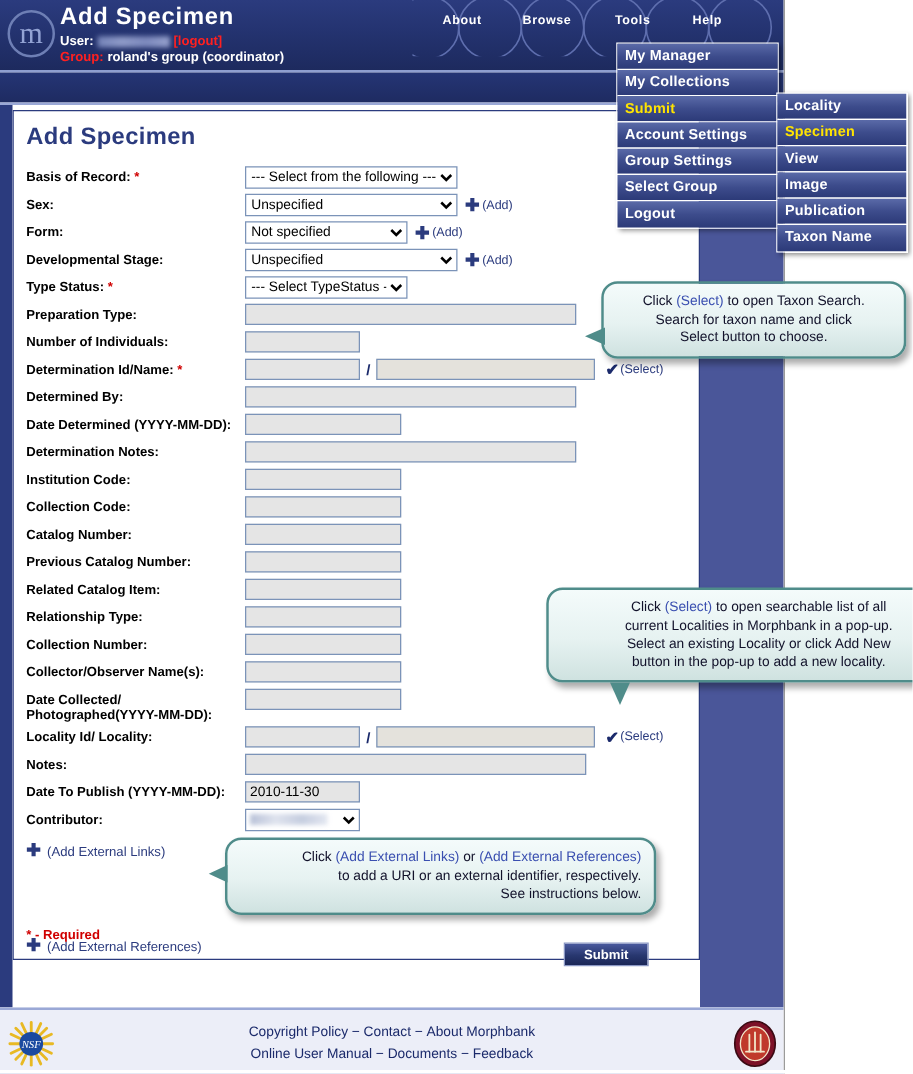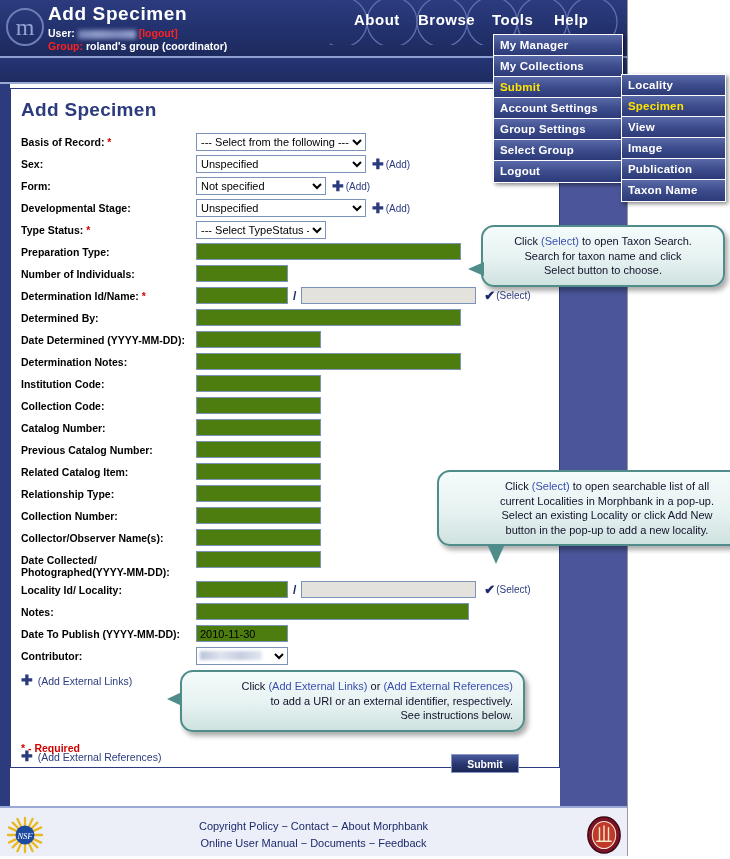--- a/index.html
+++ b/index.html
@@ -51,21 +51,21 @@
   #hdr-logout { color: #ff2020; font-weight: bold; }
 
   
   #nav {
     position: absolute; left: 330px; top: 0;
     width: 297px; height: 45px;
   }
   #nav-arcs { position: absolute; left: 0; top: 0; width: 297px; height: 45px; }
   .nav-item {
     position: absolute; top: 11px;
-    color: #ffffff; font-size: 15px; font-weight: bold;
+    color: #ffffff; font-size: 10px; font-weight: bold;
     letter-spacing: .5px; cursor: pointer;
   }
 
   
   #blue-strip {
     position: absolute; left: 0; top: 58px;
     width: 627px; height: 26px;
     background: linear-gradient(180deg,#253575 0%,#1e2b61 100%);
     border-bottom: 2px solid #9aa8d6;
   }
@@ -133,21 +133,21 @@
     font-size: 10.5px; font-weight: bold; color: #000000;
     line-height: 12px;
     padding-top: 3px;
   }
   .flabel .req { color: #d00000; }
   .fctl { flex: 1; display: flex; align-items: center; }
 
   input.txt {
     height: 17px;
     border: 1px solid #7b93b8;
-    background: #4d7c0f;
+    background: #e5e5e5;
     font-family: "Liberation Sans", sans-serif;
     font-size: 11px;
     padding: 0 3px;
     color: #000;
   }
   input.txt.gray { background: #e4e2dc; }
   .w-sm  { width: 92px; }
   .w-md  { width: 125px; }
   .w-lg  { width: 175px; }
   .w-xxl { width: 265px; }

